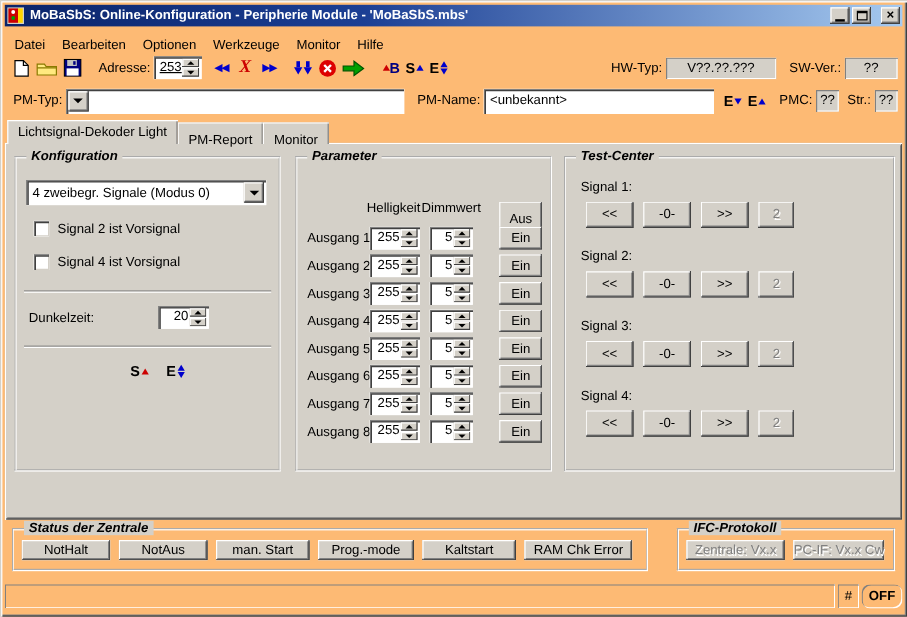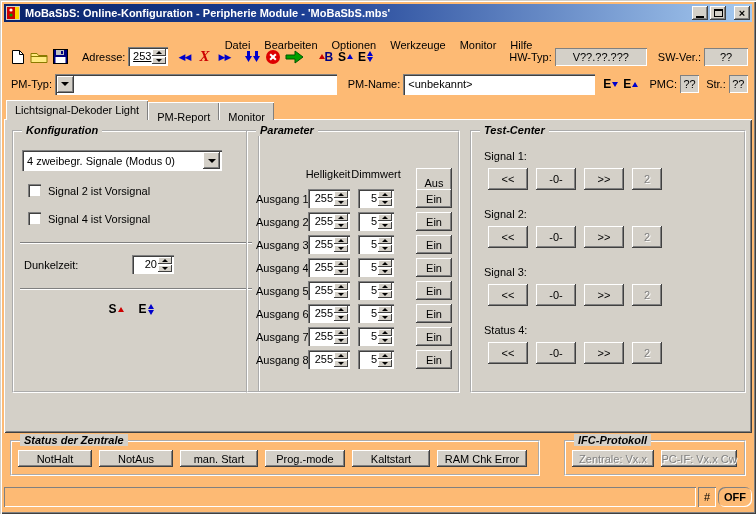--- a/index.html
+++ b/index.html
@@ -20,21 +20,21 @@
   .title-text { color:#fff; font-weight:bold; flex:1; white-space:nowrap; overflow:hidden; padding-left:3px; }
   .tb-btn {
     width:16px; height:14px; background:#d4d0c8; flex:0 0 auto;
     box-shadow: inset -1px -1px #404040, inset 1px 1px #fff, inset -2px -2px #808080;
     display:flex; align-items:center; justify-content:center; font-size:9px; font-weight:bold;
   }
   .glyph-min { width:8px; height:2px; background:#000; margin-top:7px; }
   .glyph-max { width:9px; height:8px; border:1px solid #000; border-top-width:2px; }
   .glyph-close { font-size:11px; line-height:10px; }
   
-  .menubar { position:absolute; left:4px; top:35px; width:748px; height:19px; display:flex; align-items:center; padding-left:1px;justify-content:center; }
+  .menubar { position:absolute; left:4px; top:28px; width:748px; height:19px; display:flex; align-items:center; padding-left:1px; }
   .menu-item { padding:2px 7px; }
   
   .toolbar { position:absolute; left:4px; top:43px; width:748px; height:27px; display:flex; align-items:center; padding:0 4px; }
   .tool-btn { height:22px; min-width:20px; display:flex; align-items:center; justify-content:center; padding:0 2px; }
   .tb-sep { width:9px; height:22px; flex:0 0 auto; }
   .gap4 { width:4px; } .gap6 { width:6px; } .gap8 { width:8px; }
   .tb-label { white-space:nowrap; padding:0 3px; }
   .spacer { flex:1; }
   .blue-arrows { color:#0000cc; font-size:9px; letter-spacing:-1px; font-weight:bold; }
   .red-x { color:#cc0000; font-weight:bold; font-style:italic; font-family:"Liberation Serif","DejaVu Serif",serif; font-size:15px; }
@@ -273,21 +273,21 @@
       </div>
   </div>
 
   <div class="tabs">
     <span class="tab active">Lichtsignal-Dekoder Light</span>
     <span class="tab">PM-Report</span>
     <span class="tab">Monitor</span>
   </div>
   <div class="panel"></div>
 
-  <div class="group" style="left:12px;top:130px;width:248px;height:263px;">
+  <div class="group" style="left:12px;top:130px;width:222px;height:263px;">
     <span class="group-title">Konfiguration</span>
     <div class="combo" style="position:absolute;left:8px;top:18px;width:200px;">
       <span class="combo-text">4 zweibegr. Signale (Modus 0)</span>
       <span class="combo-btn">
           <i class="combo-arr"></i>
         </span>
     </div>
     <div class="check-row" style="left:14px;top:52px;">
       <span class="checkbox"></span>
       <span>Signal 2 ist Vorsignal</span>
@@ -559,21 +559,21 @@
     </div>
 
     <span class="sig-label" style="top:134px;">Signal 3:</span>
     <div class="sig-row" style="top:152px;">
       <button class="btn sig-btn">&lt;&lt;</button>
       <button class="btn sig-btn">-0-</button>
       <button class="btn sig-btn">&gt;&gt;</button>
       <button class="btn sig-btn sig-num disabled">2</button>
     </div>
 
-    <span class="sig-label" style="top:192px;">Status 4:</span>
+    <span class="sig-label" style="top:192px;">Signal 4:</span>
     <div class="sig-row" style="top:210px;">
       <button class="btn sig-btn">&lt;&lt;</button>
       <button class="btn sig-btn">-0-</button>
       <button class="btn sig-btn">&gt;&gt;</button>
       <button class="btn sig-btn sig-num disabled">2</button>
     </div>
   </div>
 
   <div class="group" style="left:10px;top:440px;width:530px;height:36px;">
     <span class="group-title">Status der Zentrale</span>

